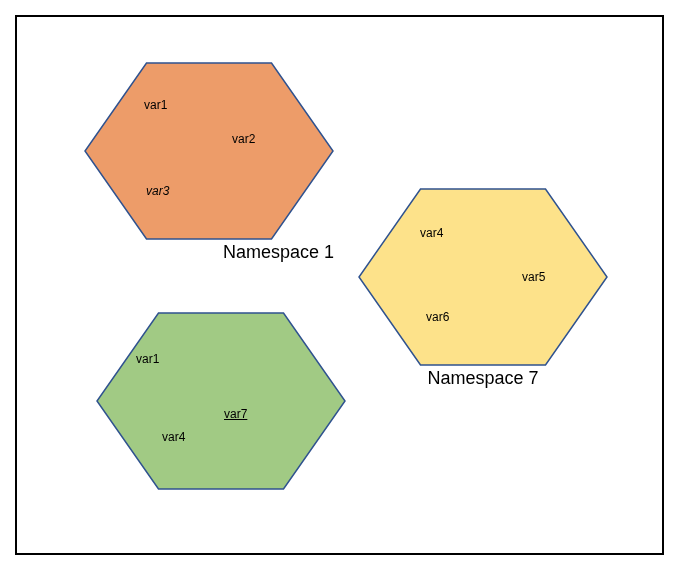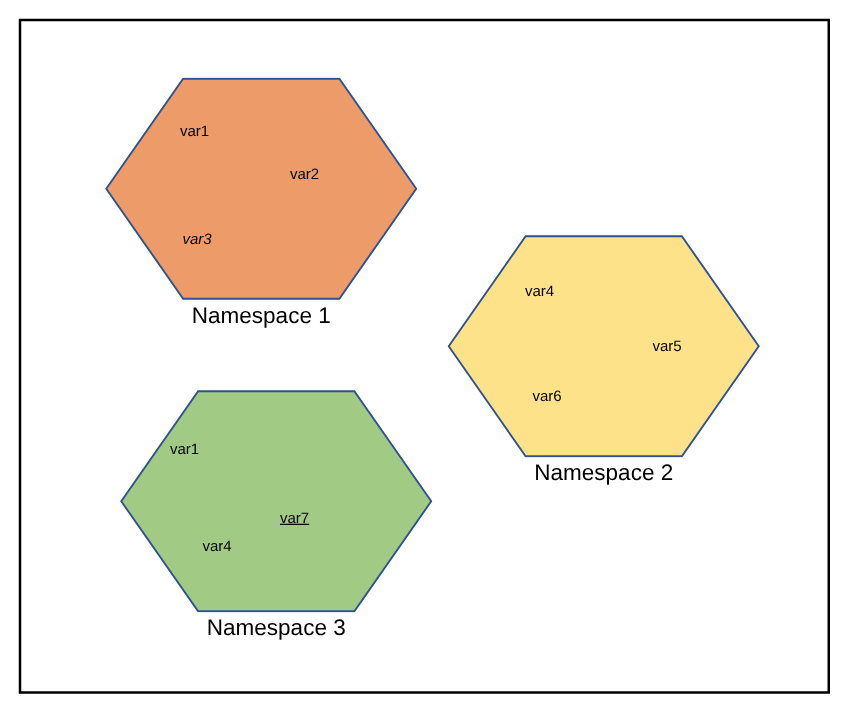--- a/index.html
+++ b/index.html
@@ -47,39 +47,38 @@
 </head>
 <body>
 
 <div class="frame">
   <div class="border-box"></div>
 
   <div class="hex-group" style="left:84px; top:62px; width:250px;">
     <svg class="hex-svg" width="250" height="178" viewBox="0 0 250 178">
       <polygon points="62.5,1 187.5,1 249,89 187.5,177 62.5,177 1,89" stroke-width="1.5" stroke="#2F528F" fill="#ED9C69"></polygon>
     </svg>
-    <div class="ns-label" style="top:180px;">Namespace 1</div>
+    <div class="ns-label" style="top:180px;text-align:right;">Namespace 1</div>
     <span class="var-label" style="left:60px; top:36px;">var1</span>
     <span class="var-label" style="left:148px; top:70px;">var2</span>
     <span class="var-label" style="left:62px; top:122px;font-style:italic;">var3</span>
   </div>
 
   <div class="hex-group" style="left:358px; top:188px; width:250px;">
     <svg class="hex-svg" width="250" height="178" viewBox="0 0 250 178">
       <polygon points="62.5,1 187.5,1 249,89 187.5,177 62.5,177 1,89" stroke-width="1.5" stroke="#2F528F" fill="#FDE28A"></polygon>
     </svg>
-    <div class="ns-label" style="top:180px;">Namespace 2</div>
+    <div class="ns-label" style="top:180px;">Namespace 7</div>
     <span class="var-label" style="left:62px; top:38px;">var4</span>
     <span class="var-label" style="left:164px; top:82px;">var5</span>
     <span class="var-label" style="left:68px; top:122px;">var6</span>
   </div>
 
   <div class="hex-group" style="left:96px; top:312px; width:250px;">
     <svg class="hex-svg" width="250" height="178" viewBox="0 0 250 178">
       <polygon points="62.5,1 187.5,1 249,89 187.5,177 62.5,177 1,89" stroke-width="1.5" stroke="#2F528F" fill="#A1CA84"></polygon>
     </svg>
-    <div class="ns-label" style="top:180px;">Namespace 3</div>
     <span class="var-label" style="left:40px; top:40px;">var1</span>
     <span class="var-label" style="left:128px; top:95px;text-decoration:underline;">var7</span>
     <span class="var-label" style="left:66px; top:118px;">var4</span>
   </div>
 
 </div>
 
 </body></html>

